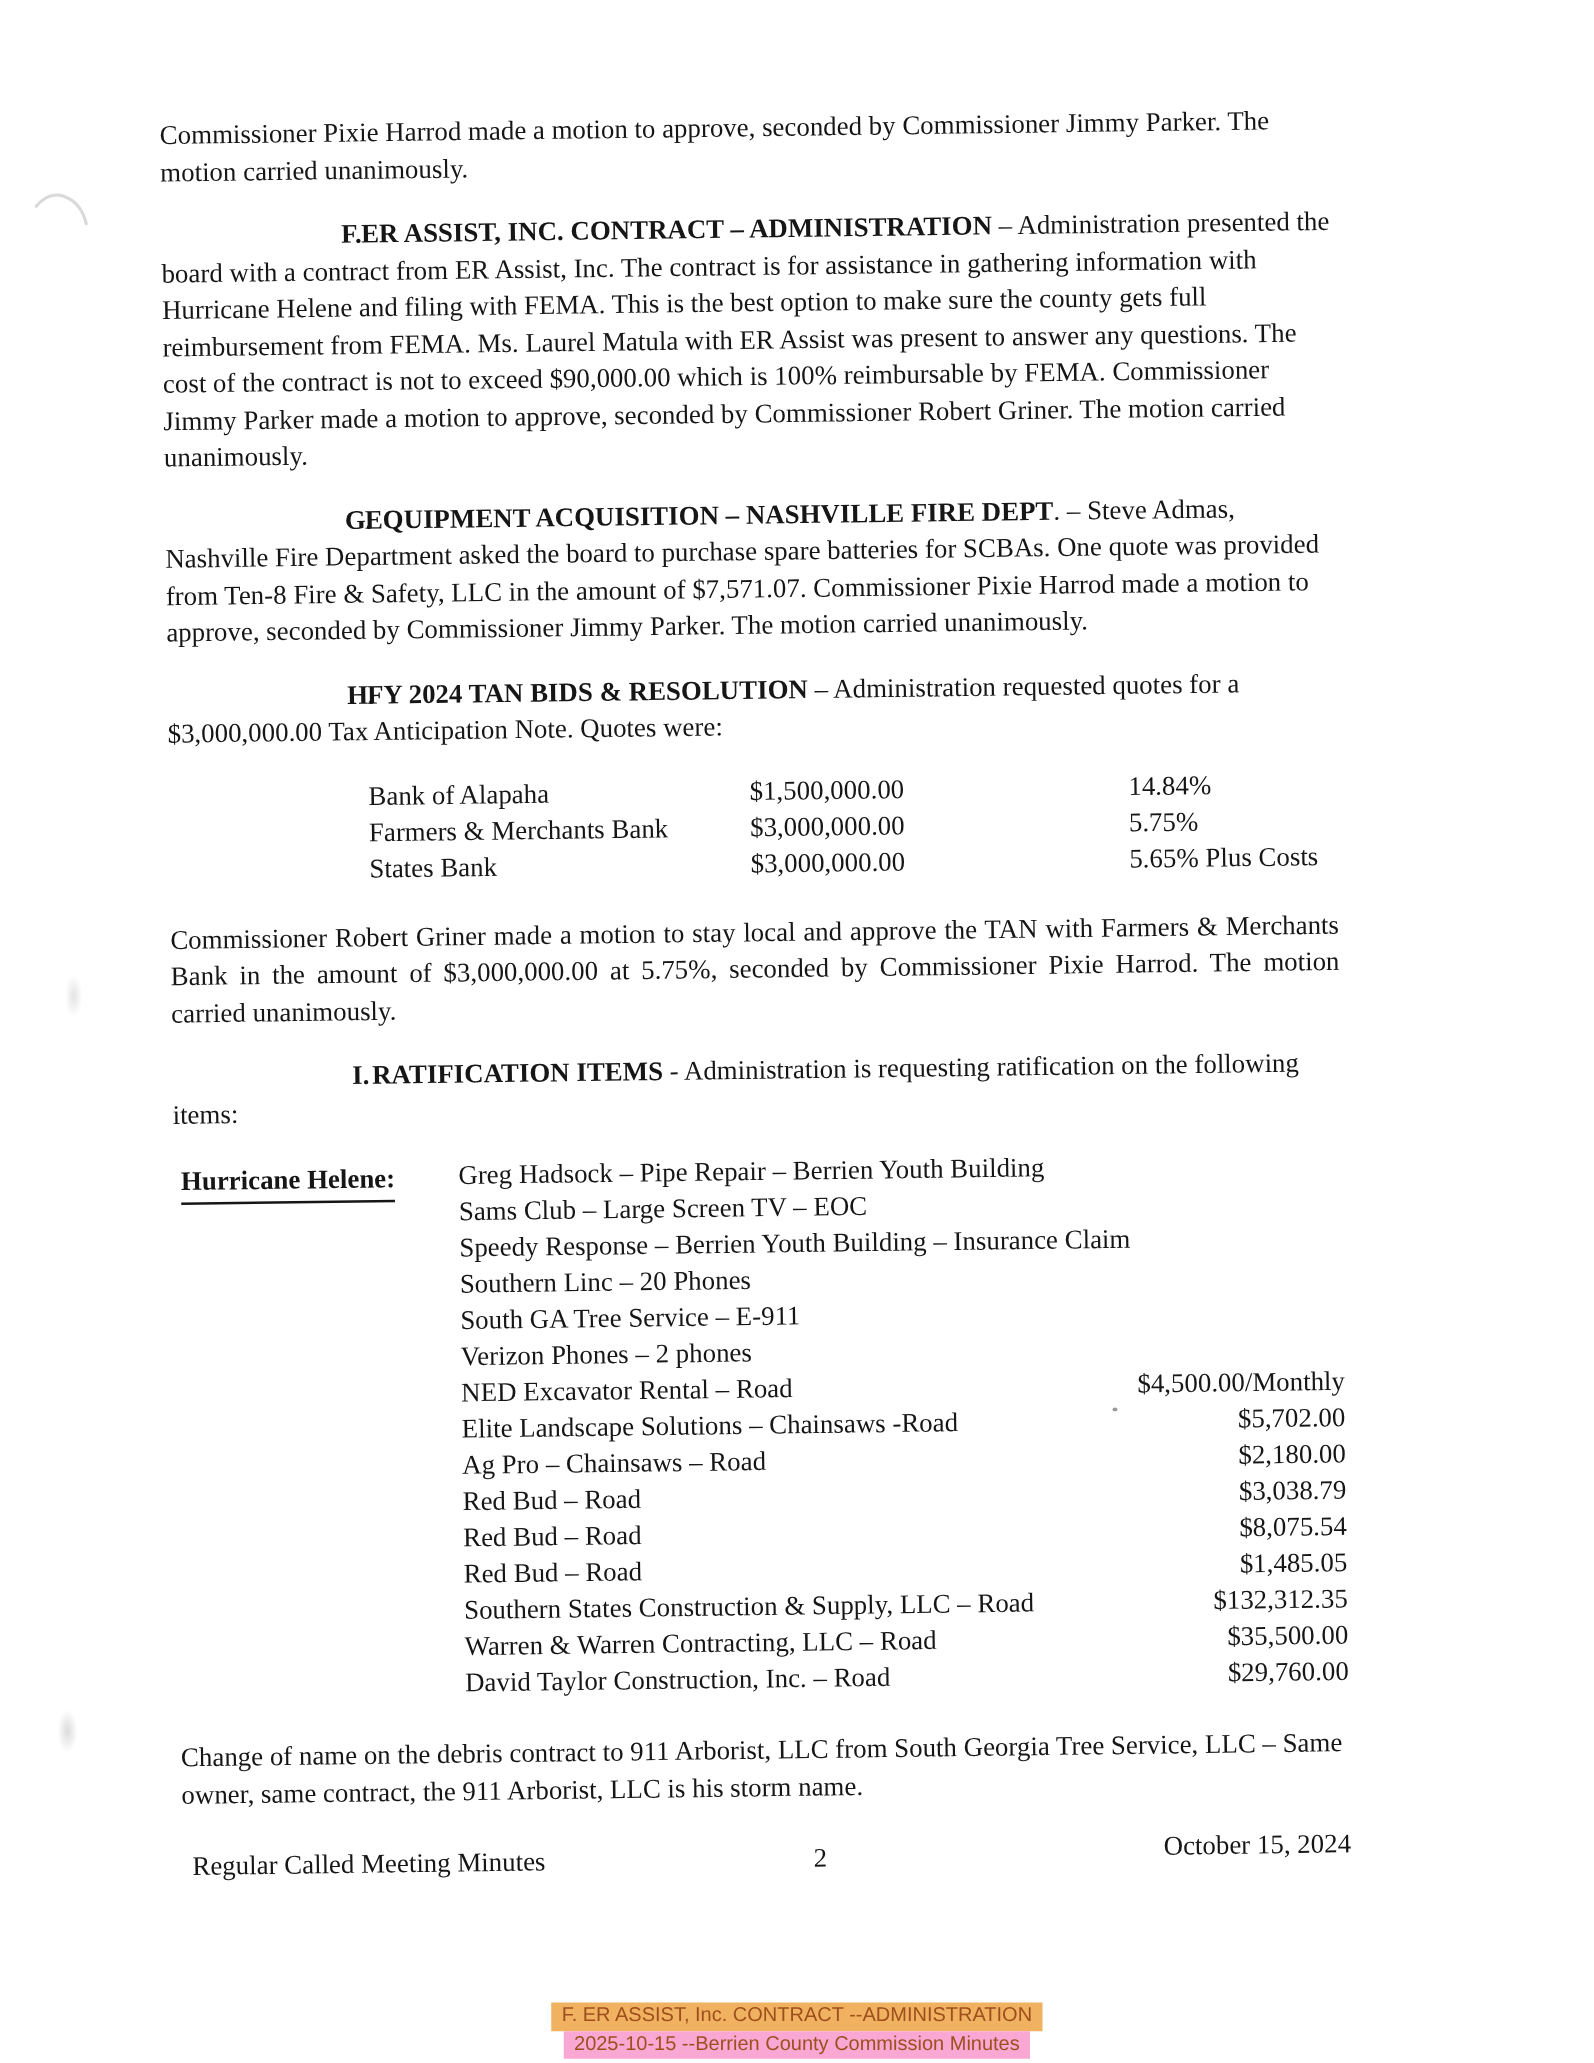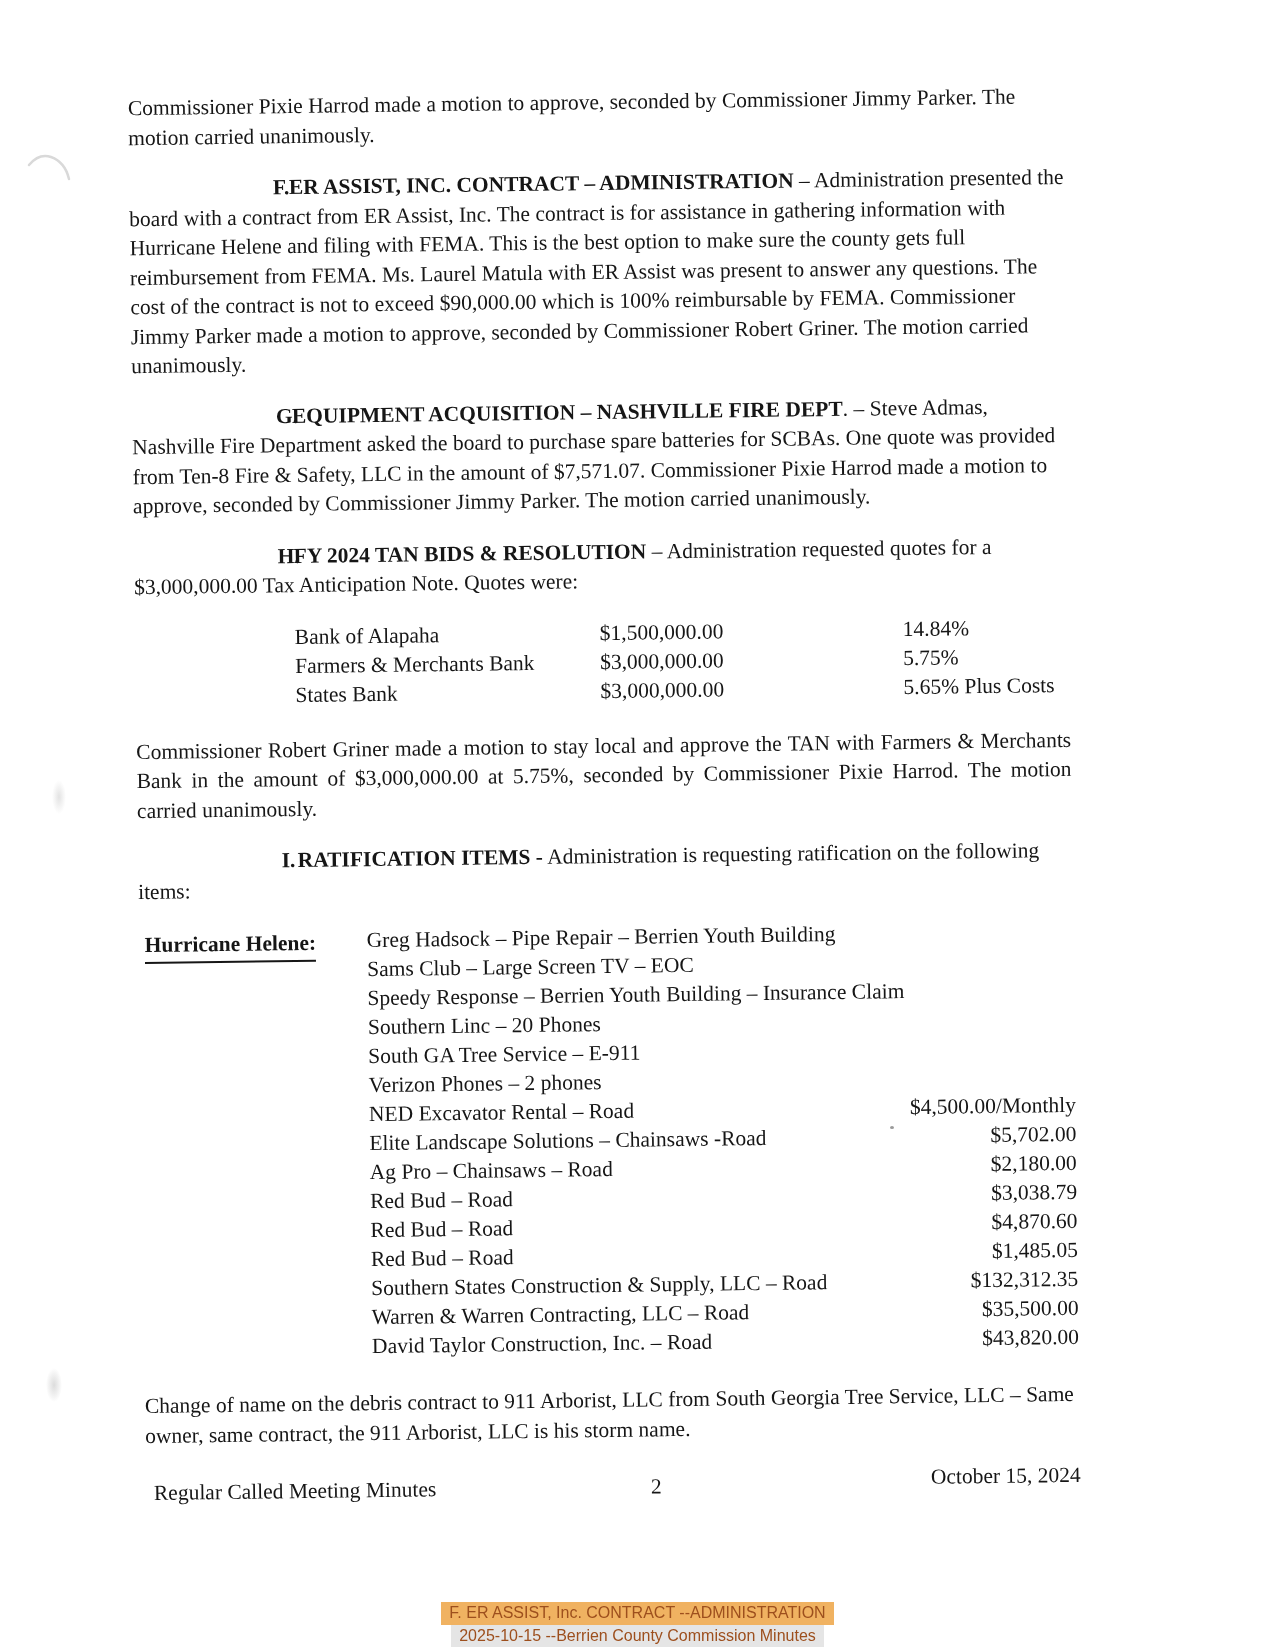--- a/index.html
+++ b/index.html
@@ -172,48 +172,48 @@
       <div class="hh-row">
           <span class="hh-text">Ag Pro – Chainsaws – Road</span>
           <span class="hh-amt">$2,180.00</span>
         </div>
       <div class="hh-row">
           <span class="hh-text">Red Bud – Road</span>
           <span class="hh-amt">$3,038.79</span>
         </div>
       <div class="hh-row">
           <span class="hh-text">Red Bud – Road</span>
-          <span class="hh-amt">$4,870.60</span>
+          <span class="hh-amt">$8,075.54</span>
         </div>
       <div class="hh-row">
           <span class="hh-text">Red Bud – Road</span>
           <span class="hh-amt">$1,485.05</span>
         </div>
       <div class="hh-row">
           <span class="hh-text">Southern States Construction &amp; Supply, LLC – Road</span>
           <span class="hh-amt">$132,312.35</span>
         </div>
       <div class="hh-row">
           <span class="hh-text">Warren &amp; Warren Contracting, LLC – Road</span>
           <span class="hh-amt">$35,500.00</span>
         </div>
       <div class="hh-row">
           <span class="hh-text">David Taylor Construction, Inc. – Road</span>
-          <span class="hh-amt">$43,820.00</span>
+          <span class="hh-amt">$29,760.00</span>
         </div>
     </div>
 
     <p style="margin-top:28px; margin-bottom:0;">Change of name on the debris contract to 911 Arborist, LLC from South Georgia Tree Service, LLC – Same owner, same contract, the 911 Arborist, LLC is his storm name.</p>
 
     <div class="footer">
       <span class="f-left">Regular Called Meeting Minutes</span>
       <span class="f-page">2</span>
       <span class="f-right">October 15, 2024</span>
     </div>
 
   </div>
 
   <div class="note">
     <div><span class="note-line" style="background: rgb(240, 178, 97); color: rgb(157, 79, 29);">F. ER ASSIST, Inc. CONTRACT --ADMINISTRATION</span></div>
-    <div><span class="note-line" style="background: #e5e5e5; color: rgb(157, 79, 29);">2025-10-15 --Berrien County Commission Minutes</span></div>
+    <div><span class="note-line" style="background: #f9a8d4; color: rgb(157, 79, 29);">2025-10-15 --Berrien County Commission Minutes</span></div>
   </div>
 
 </div>
 
 </body></html>

